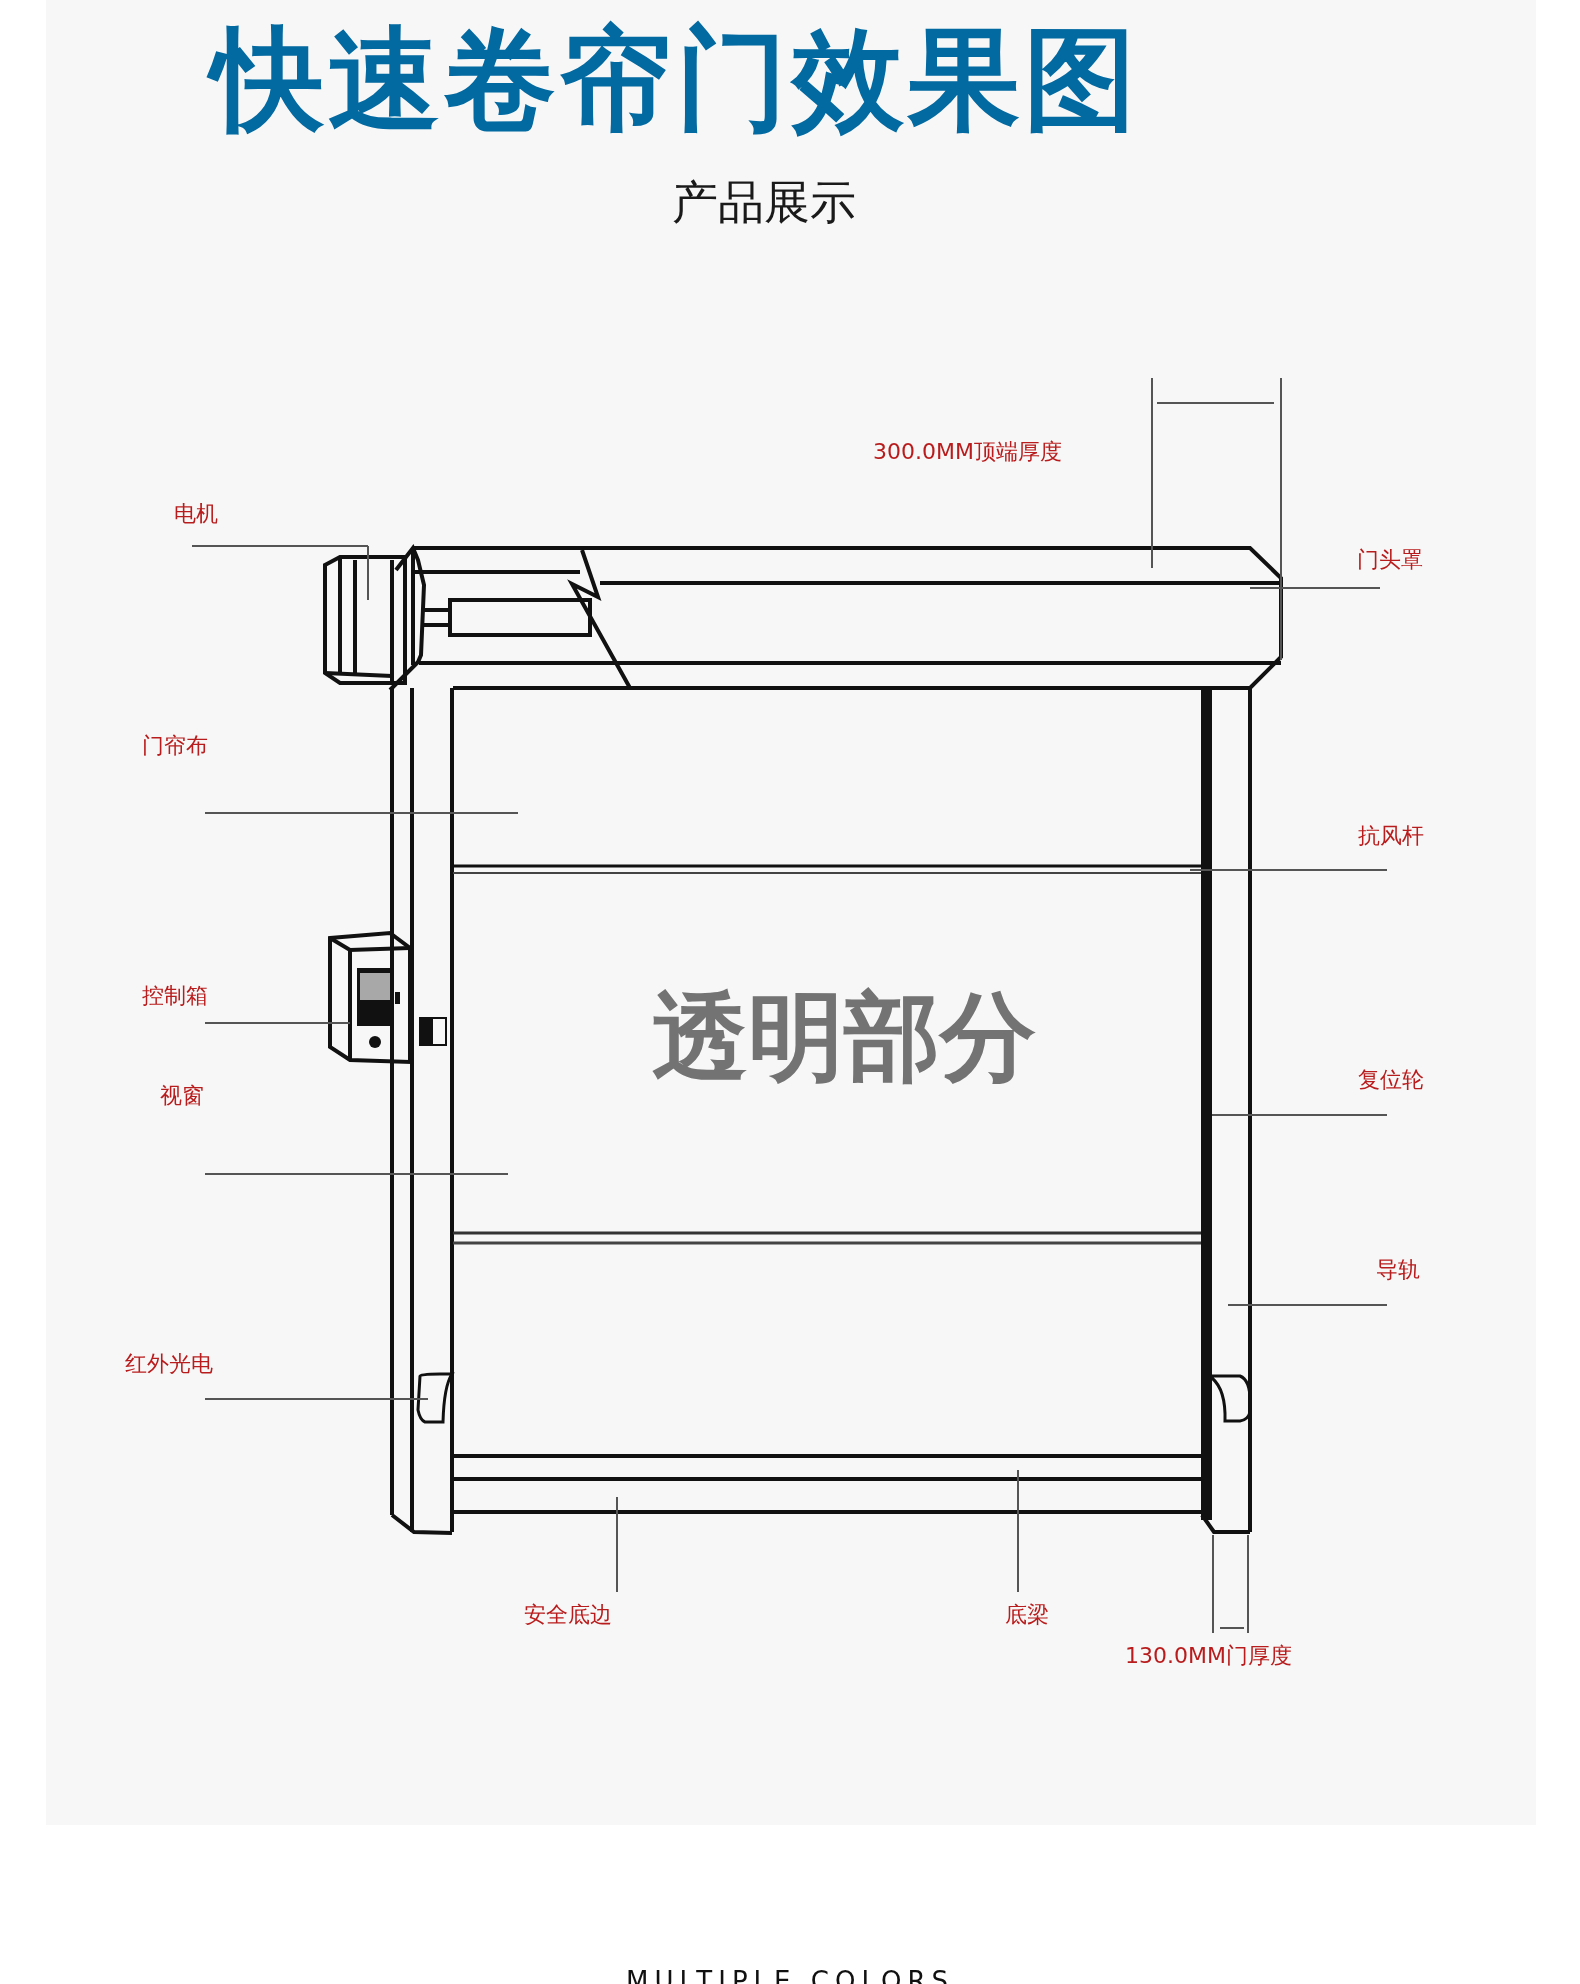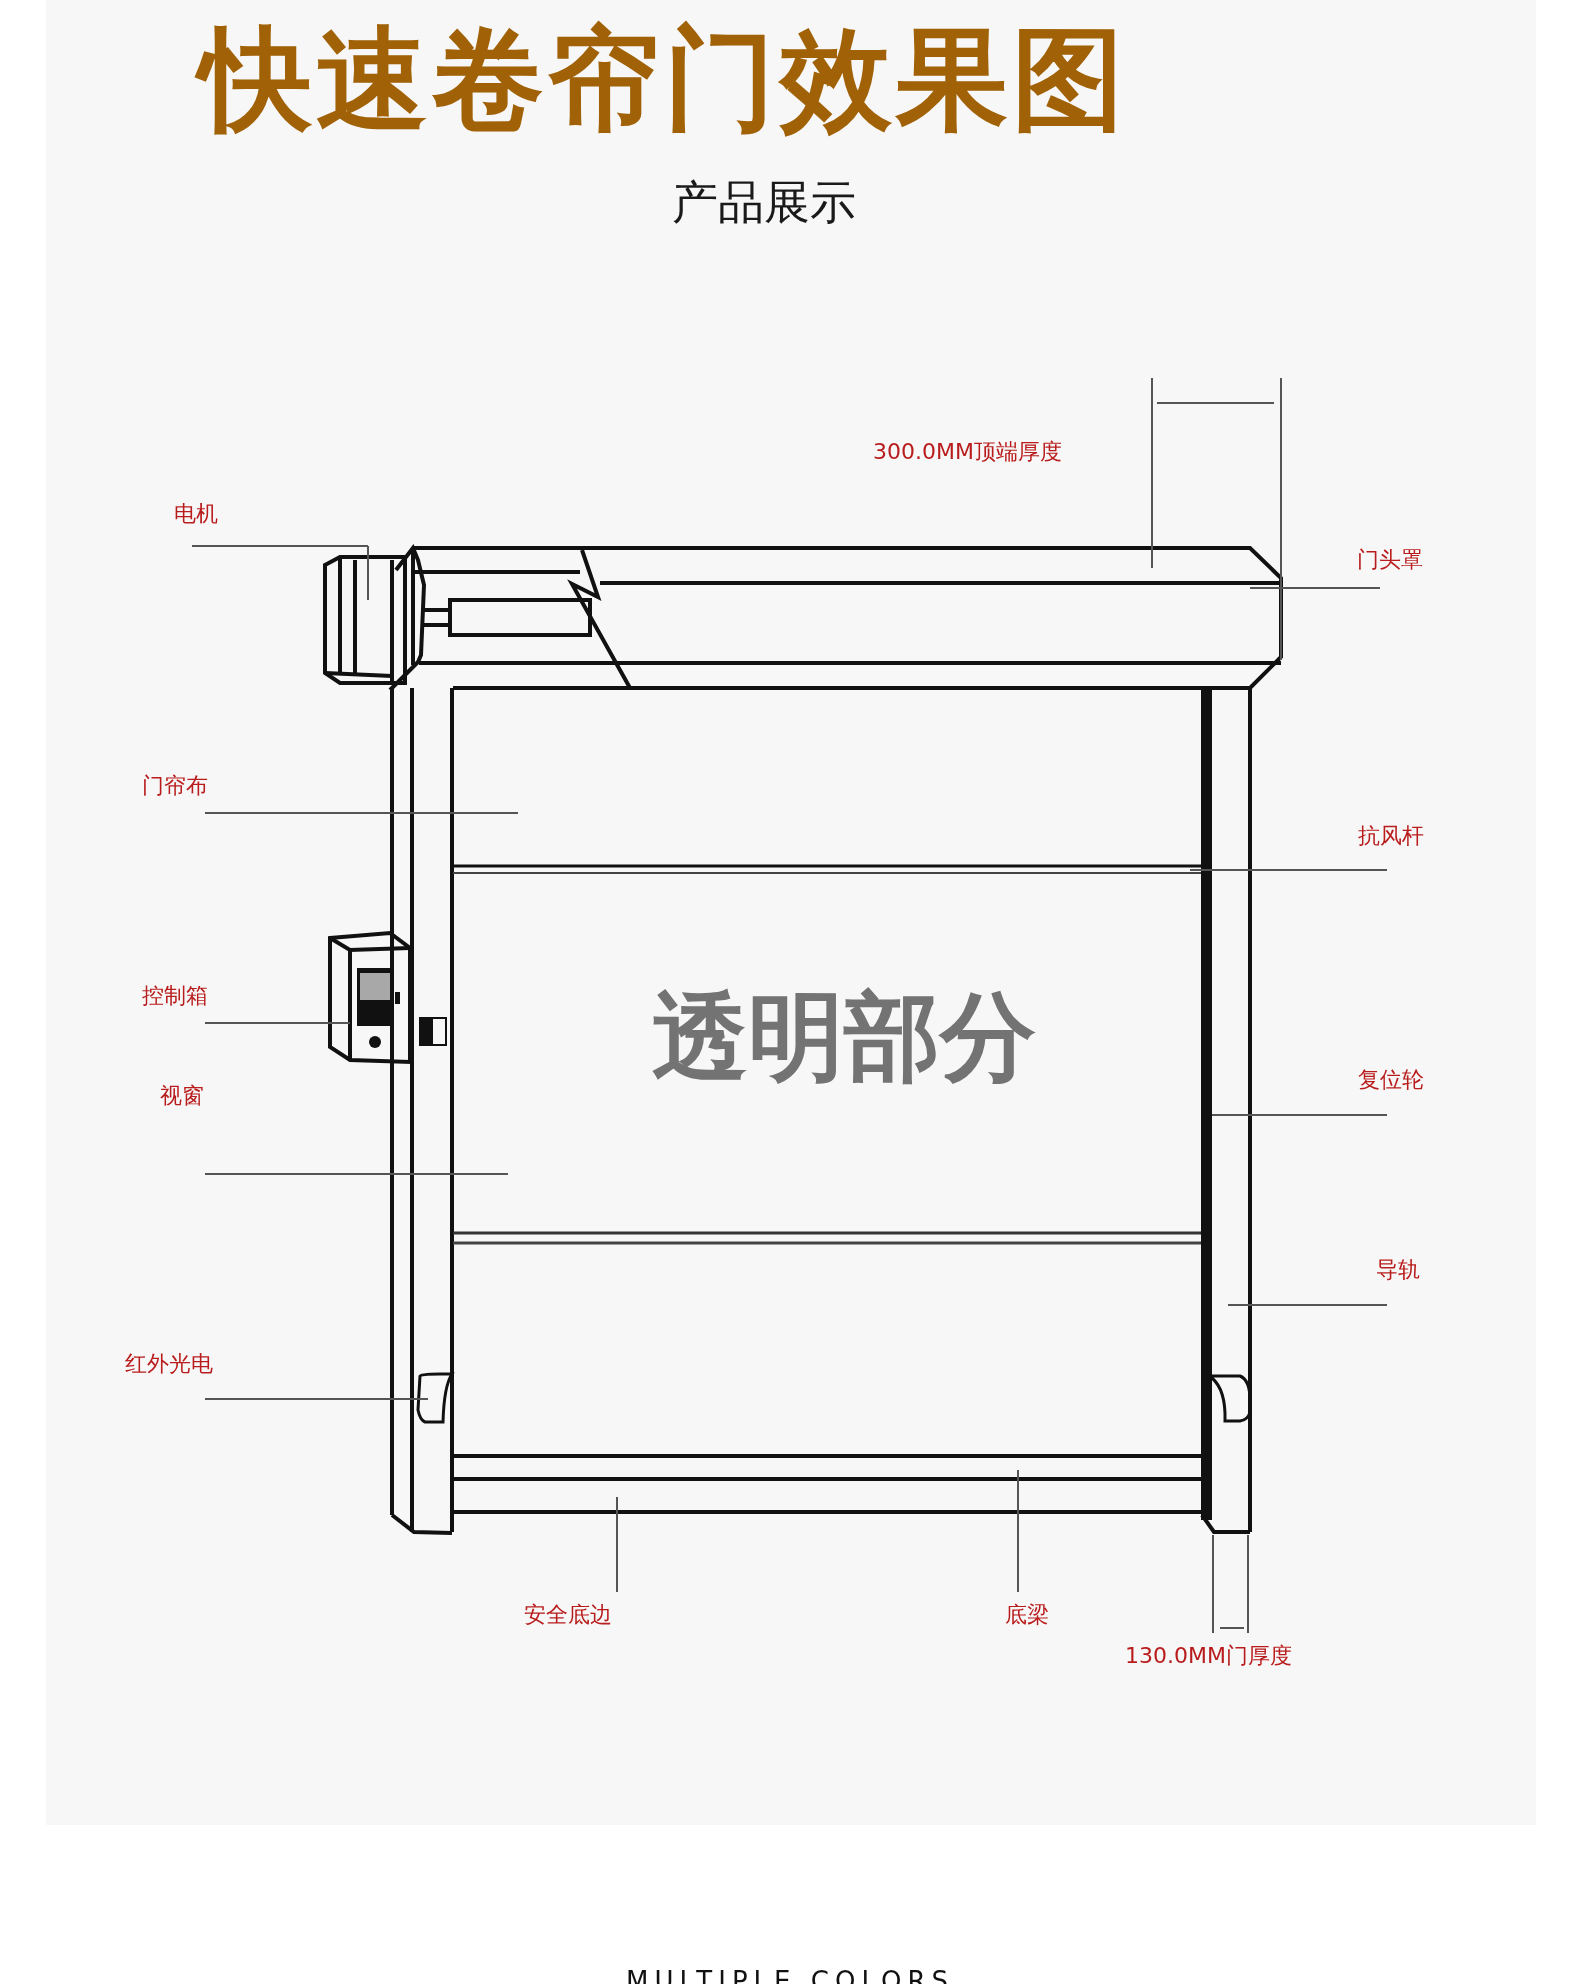--- a/index.html
+++ b/index.html
@@ -1,20 +1,20 @@
 <!DOCTYPE html>
 <html><head>
 <meta charset="utf-8">
 <style>
   html, body { margin: 0; padding: 0; background: #ffffff; }
   body { width: 1580px; height: 1984px; position: relative; overflow: hidden;
          font-family: "DejaVu Sans", "Liberation Sans", sans-serif; color: #111; }
   .panel { position: absolute; left: 46px; top: 0; width: 1490px; height: 1825px; background: #f7f7f7; }
-  .title { position: absolute; left: 4px; top: 14px; width: 1320px; text-align: center;
-           font-size: 112px; font-weight: bold; letter-spacing: 4px; line-height: 130px; color: #a16207; }
+  .title { position: absolute; left: 16px; top: 14px; width: 1320px; text-align: center;
+           font-size: 112px; font-weight: bold; letter-spacing: 4px; line-height: 130px; color: #0369a1; }
   .subtitle { position: absolute; left: 0; top: 172px; width: 1528px; text-align: center;
               font-size: 46px; line-height: 60px; color: #1a1a1a; }
   .diagram { position: absolute; left: 0; top: 0; }
   .lbl { position: absolute; font-size: 22px; line-height: 36px; color: #b91c1c; white-space: nowrap; }
   .center-text { position: absolute; left: 536px; top: 982px; width: 500px; text-align: right;
                  font-size: 96px; font-weight: bold; line-height: 110px; color: #737373; }
   .footer { position: absolute; left: 0; top: 1966px; width: 1580px; text-align: center;
             font-size: 26px; letter-spacing: 6px; color: #111; }
 </style>
 </head>
@@ -110,21 +110,21 @@
     <line x1="1281" y1="378" x2="1281" y2="660"></line>
     <line x1="1157" y1="403" x2="1274" y2="403"></line>
 
     <line x1="1213" y1="1535" x2="1213" y2="1633"></line>
     <line x1="1248" y1="1535" x2="1248" y2="1633"></line>
     <line x1="1220" y1="1628" x2="1244" y2="1628"></line>
   </g>
 </svg>
 
 <div class="lbl" style="left:174px; top:496px;">电机</div>
-<div class="lbl" style="left:142px; top:768px;">门帘布</div>
+<div class="lbl" style="left:142px; top:728px;">门帘布</div>
 <div class="lbl" style="left:142px; top:978px;">控制箱</div>
 <div class="lbl" style="left:160px; top:1078px;">视窗</div>
 <div class="lbl" style="left:125px; top:1346px;">红外光电</div>
 
 <div class="lbl" style="left:873px; top:434px;">300.0MM顶端厚度</div>
 <div class="lbl" style="left:1357px; top:542px;">门头罩</div>
 <div class="lbl" style="left:1358px; top:818px;">抗风杆</div>
 <div class="lbl" style="left:1358px; top:1062px;">复位轮</div>
 <div class="lbl" style="left:1376px; top:1252px;">导轨</div>
 

